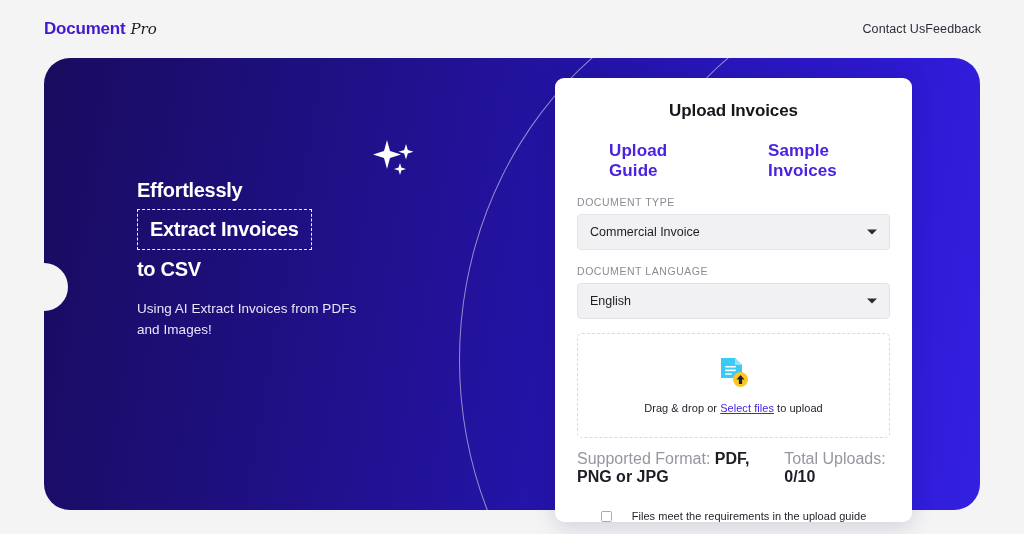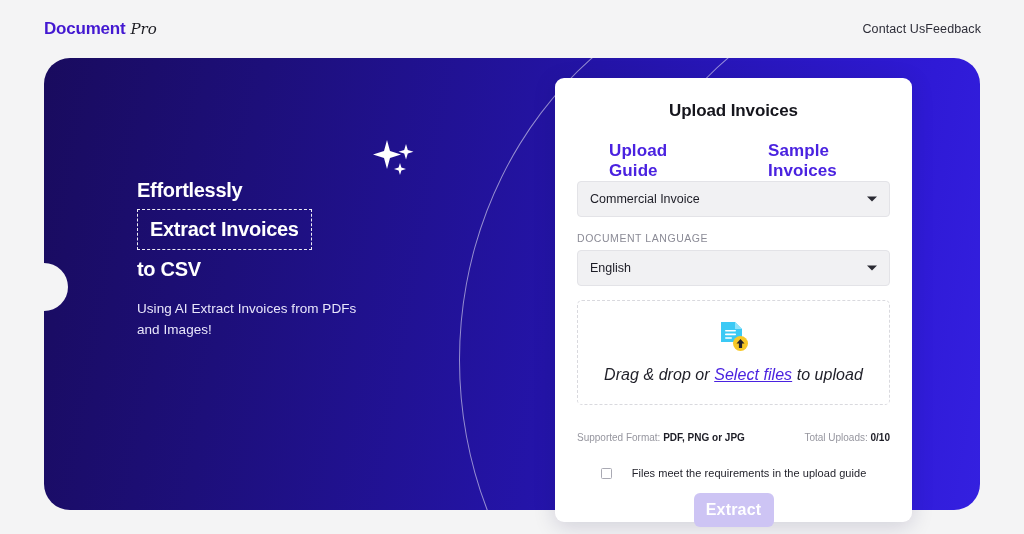--- a/index.html
+++ b/index.html
@@ -101,28 +101,28 @@
     position: absolute; right: 12px; top: 50%; transform: translateY(-50%);
     width: 0; height: 0; border-left: 5px solid transparent;
     border-right: 5px solid transparent; border-top: 5.5px solid #2a2a33;
   }
 
   .dropzone {
     margin-top: 14px; height: 105px; border: 1.3px dashed #d9d9de;
     border-radius: 5px; display: flex; flex-direction: column;
     align-items: center; justify-content: center; cursor: pointer; gap: 9px;
   }
-  .dz-text { font-size: 16px; color: #1f1f28; letter-spacing: 0.05px; font-style: italic; }
+  .dz-text { font-size: 11px; color: #1f1f28; letter-spacing: 0.05px; }
   .dz-link {
     color: #4a22e0; text-decoration: underline; cursor: pointer; font-weight: 400;
   }
 
   .meta-row {
     display: flex; justify-content: space-between; align-items: center;
-    margin-top: 27px; font-size: 10px; color: #96969f;
+    margin-top: 12px; font-size: 16px; color: #96969f;
   }
   .meta-strong { color: #1d1d26; font-weight: 700; }
 
   .check-row {
     display: flex; align-items: center; justify-content: center;
     gap: 20px; margin-top: 24px; cursor: pointer;
   }
   .checkbox {
     width: 11px; height: 11px; border: 1px solid #a9a9b3;
     border-radius: 1.5px; background: #fff; flex: 0 0 auto;
@@ -175,20 +175,21 @@
   </div>
 
   <div class="card">
     <div class="card-title">Upload Invoices</div>
 
     <div class="card-links">
       <a class="card-link">Upload Guide</a>
       <a class="card-link">Sample Invoices</a>
     </div>
 
+    <div class="field-label">DOCUMENT TYPE</div>
     <div class="select">
       <span class="select-value">Commercial Invoice</span>
       <span class="caret"></span>
     </div>
 
     <div class="field-label">DOCUMENT LANGUAGE</div>
     <div class="select">
       <span class="select-value">English</span>
       <span class="caret"></span>
     </div>

